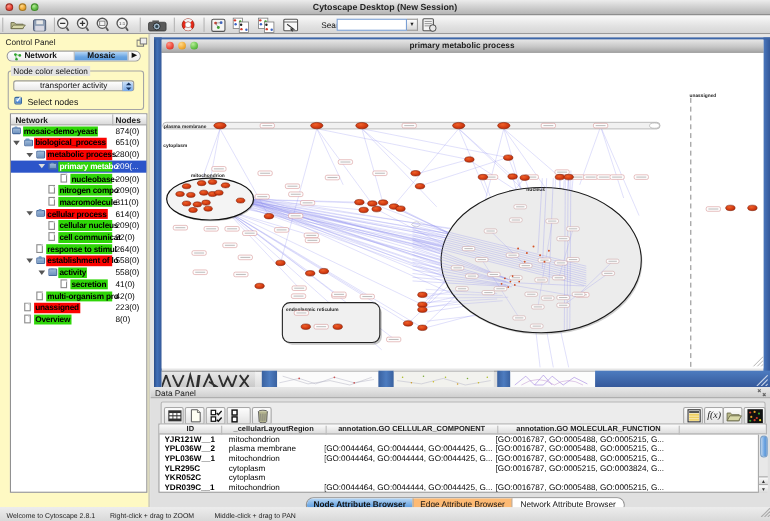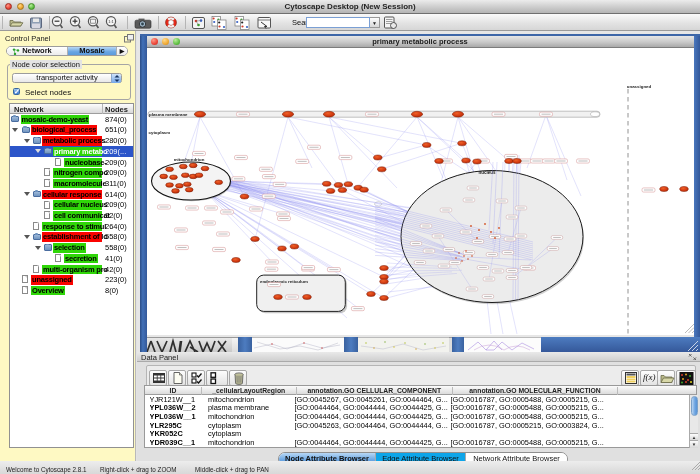--- a/index.html
+++ b/index.html
@@ -252,21 +252,21 @@
             <span class="num" style="">209(0)</span>
           </div>
       <div class="trow" style="top:74.4px;">
             <div class="file" style="left:34.0px;"></div>
             <span class="lbl gbg" style="left:43.0px;max-width:49.0px;">macromolecule</span>
             <span class="num" style="">311(0)</span>
           </div>
       <div class="trow" style="top:85.1px;">
             <div class="tri" style="left:13.5px;border-top-color:#555;"></div>
             <div class="fold" style="left:23.0px;"></div>
-            <span class="lbl rbg" style="left:32.0px;max-width:60.0px;">cellular response</span>
+            <span class="lbl rbg" style="left:32.0px;max-width:60.0px;">cellular process</span>
             <span class="num" style="">614(0)</span>
           </div>
       <div class="trow" style="top:95.8px;">
             <div class="file" style="left:34.0px;"></div>
             <span class="lbl gbg" style="left:43.0px;max-width:49.0px;">cellular nucleus</span>
             <span class="num" style="">209(0)</span>
           </div>
       <div class="trow" style="top:106.5px;">
             <div class="file" style="left:34.0px;"></div>
             <span class="lbl gbg" style="left:43.0px;max-width:49.0px;">cell communicat</span>
@@ -279,21 +279,21 @@
           </div>
       <div class="trow" style="top:127.9px;">
             <div class="tri" style="left:13.5px;border-top-color:#555;"></div>
             <div class="fold" style="left:23.0px;"></div>
             <span class="lbl rbg" style="left:32.0px;max-width:60.0px;">establishment of lo</span>
             <span class="num" style="">558(0)</span>
           </div>
       <div class="trow" style="top:138.6px;">
             <div class="tri" style="left:25.0px;border-top-color:#555;"></div>
             <div class="fold" style="left:34.0px;"></div>
-            <span class="lbl gbg" style="left:43.0px;max-width:49.0px;">selection</span>
+            <span class="lbl gbg" style="left:43.0px;max-width:49.0px;">activity</span>
             <span class="num" style="">558(0)</span>
           </div>
       <div class="trow" style="top:149.3px;">
             <div class="file" style="left:45.0px;"></div>
             <span class="lbl gbg" style="left:54.0px;max-width:38.0px;">secretion</span>
             <span class="num" style="">41(0)</span>
           </div>
       <div class="trow" style="top:160.0px;">
             <div class="file" style="left:23.0px;"></div>
             <span class="lbl gbg" style="left:32.0px;max-width:60.0px;">multi-organism pro</span>
@@ -1007,41 +1007,39 @@
       </div>
     <div id="dtable">
       <div id="dthead">
         <div class="dth" style="left:0;width:57px;">ID</div>
         <div class="dth" style="left:57px;width:94.5px;">_cellularLayoutRegion</div>
         <div class="dth" style="left:151.5px;width:156.5px;">annotation.GO CELLULAR_COMPONENT</div>
         <div class="dth" style="left:308px;width:165px;">annotation.GO MOLECULAR_FUNCTION</div>
       </div>
       <div id="drows">
       <div class="drow" style="top:9.5px;">
-            <div class="dcell" style="left:4.5px;width:52px;font-weight:normal;">YJR121W__1</div>
+            <div class="dcell" style="left:4.5px;width:52px;font-weight:bold;">YJR121W__1</div>
             <div class="dcell" style="left:63px;width:88px;">mitochondrion</div>
-            <div class="dcell" style="left:149.5px;width:157px;">[GO:0045267, GO:0045261, GO:0044464, G...</div>
             <div class="dcell" style="left:305.5px;width:166px;">[GO:0016787, GO:0005488, GO:0005215, G...</div>
           </div>
       <div class="drow" style="top:18.2px;">
             <div class="dcell" style="left:4.5px;width:52px;font-weight:bold;">YPL036W__2</div>
             <div class="dcell" style="left:63px;width:88px;">plasma membrane</div>
             <div class="dcell" style="left:149.5px;width:157px;">[GO:0044464, GO:0044444, GO:0044425, G...</div>
             <div class="dcell" style="left:305.5px;width:166px;">[GO:0016787, GO:0005488, GO:0005215, G...</div>
           </div>
       <div class="drow" style="top:26.9px;">
             <div class="dcell" style="left:4.5px;width:52px;font-weight:bold;">YPL036W__1</div>
             <div class="dcell" style="left:63px;width:88px;">mitochondrion</div>
             <div class="dcell" style="left:149.5px;width:157px;">[GO:0044464, GO:0044444, GO:0044425, G...</div>
             <div class="dcell" style="left:305.5px;width:166px;">[GO:0016787, GO:0005488, GO:0005215, G...</div>
           </div>
       <div class="drow" style="top:35.6px;">
             <div class="dcell" style="left:4.5px;width:52px;font-weight:bold;">YLR295C</div>
             <div class="dcell" style="left:63px;width:88px;">cytoplasm</div>
-            <div class="dcell" style="left:149.5px;width:157px;">[GO:0045263, GO:0044464, GO:0044444, G...</div>
             <div class="dcell" style="left:305.5px;width:166px;">[GO:0016787, GO:0005215, GO:0003824, G...</div>
           </div>
       <div class="drow" style="top:44.3px;">
             <div class="dcell" style="left:4.5px;width:52px;font-weight:bold;">YKR052C</div>
             <div class="dcell" style="left:63px;width:88px;">cytoplasm</div>
           </div>
       <div class="drow" style="top:53.0px;">
             <div class="dcell" style="left:4.5px;width:52px;font-weight:bold;">YDR039C__1</div>
             <div class="dcell" style="left:63px;width:88px;">mitochondrion</div>
             <div class="dcell" style="left:149.5px;width:157px;">[GO:0044464, GO:0044444, GO:0044425, G...</div>
@@ -1049,21 +1047,21 @@
           </div>
       </div>
     <div style="position:absolute;left:544px;top:9px;width:8.5px;height:52.5px;background:#e8e8e8;border-left:1px solid #aaa;z-index:5;">
 <div style="position:absolute;left:0.5px;top:1px;width:7px;height:20px;border-radius:4px;background:linear-gradient(90deg,#b8d4f2,#6ba3e0 60%,#5a94d6);border:0.5px solid #7aa0c8;"></div>
 <div style="position:absolute;left:0;bottom:7.5px;width:8px;height:7.5px;background:linear-gradient(#fdfdfd,#d8d8d8);border-top:1px solid #aaa;font-size:4.5px;text-align:center;line-height:7px;color:#333;">▲</div>
 <div style="position:absolute;left:0;bottom:0;width:8px;height:7.5px;background:linear-gradient(#fdfdfd,#d8d8d8);border-top:1px solid #aaa;font-size:4.5px;text-align:center;line-height:7px;color:#333;">▼</div>
 </div>
       </div>
     <div id="btabs">
       <div class="btab" style="width:96px;background:linear-gradient(#b7d7f5,#68a4e2 60%,#5c9bdc);">Node Attribute Browser</div>
-      <div class="btab" style="width:91px;background:#0ea5e9;border-left:1px solid #aaa;border-right:1px solid #aaa;font-weight:normal;">Edge Attribute Browser</div>
+      <div class="btab" style="width:91px;background:#fdba74;border-left:1px solid #aaa;border-right:1px solid #aaa;font-weight:normal;">Edge Attribute Browser</div>
       <div class="btab" style="width:101px;background:#fff;font-weight:normal;">Network Attribute Browser</div>
     </div>
   </div>
 
   <div class="abs" id="status">
     <span style="left:6px;">Welcome to Cytoscape 2.8.1</span>
     <span style="left:100px;">Right-click + drag to ZOOM</span>
     <span style="left:195px;">Middle-click + drag to PAN</span>
       <svg style="position:absolute;right:0;top:0" width="10" height="9" viewBox="0 0 10 9">
 <line x1="2" y1="9" x2="10" y2="1" stroke="#aaa" stroke-width="1"></line>

